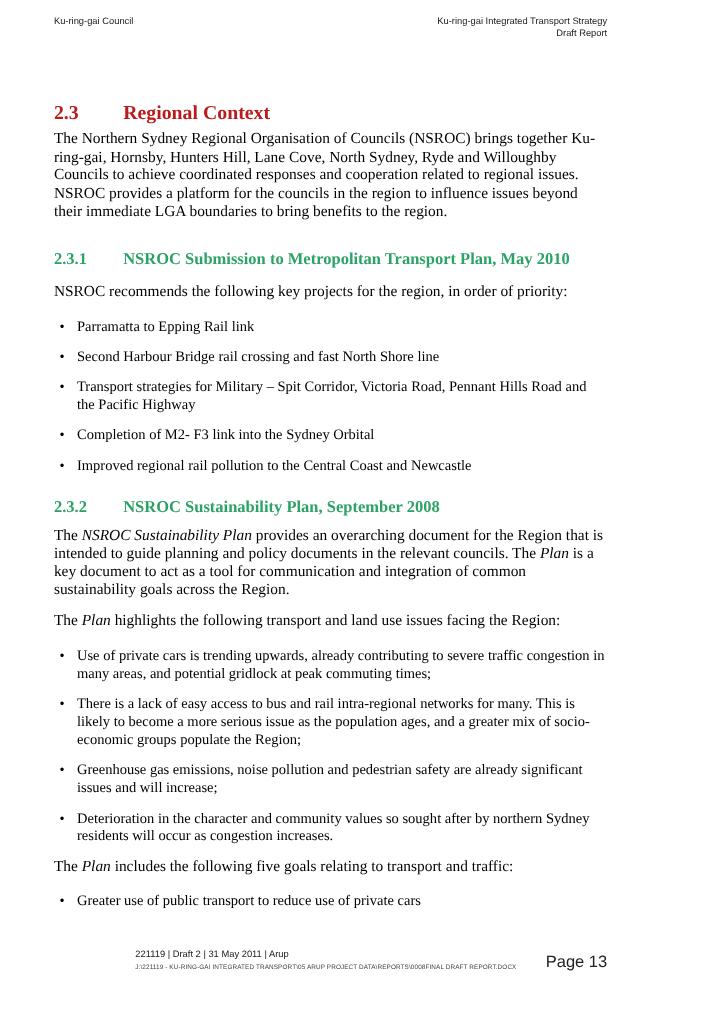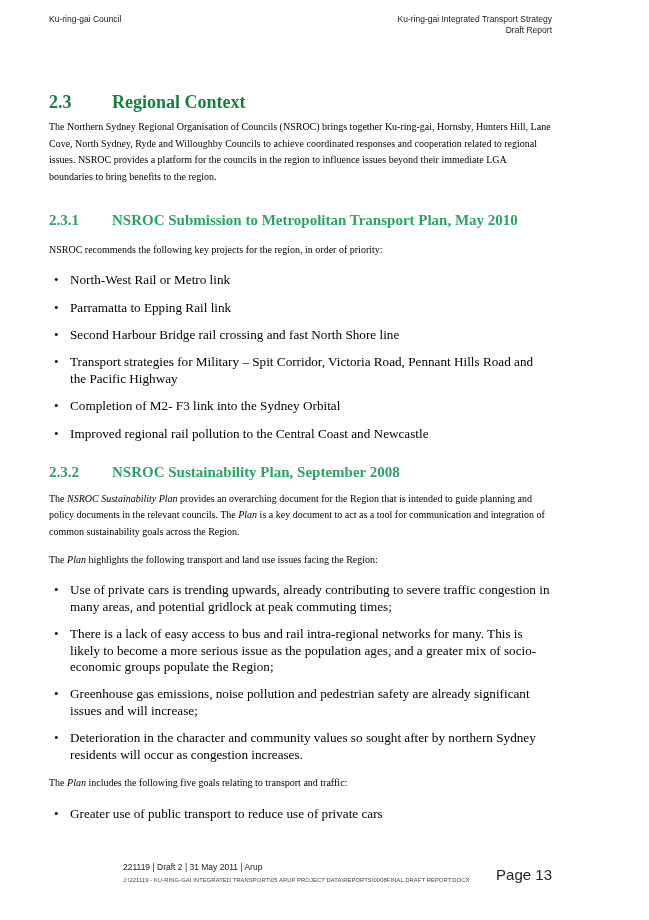--- a/index.html
+++ b/index.html
@@ -16,33 +16,33 @@
   
   .doc-header{
     display:flex;justify-content:space-between;align-items:flex-start;
     font-family:"Liberation Sans", sans-serif;
     font-size:8.5px;line-height:1.28;color:#1a1a1a;
   }
   .doc-header .right{text-align:right;}
   
   .h1{
     display:flex;margin-top:56px;
-    color:#15803d;font-weight:bold;font-size:18px;line-height:1.15;
+    color:#b91c1c;font-weight:bold;font-size:18px;line-height:1.15;
   }
   .h2{
     display:flex;
     color:#2da266;font-weight:bold;font-size:15px;line-height:1.25;
   }
   .h-num{flex:0 0 63px;}
   .h-title{flex:1;}
   .h2-231{margin-top:26px;}
   .h2-232{margin-top:21px;}
   
   .body-p{
-    font-size:10px;line-height:16.4px;margin:10px 0 0 0;
+    font-size:14px;line-height:16.4px;margin:10px 0 0 0;
   }
   .first-p{margin-top:7px;}
   .it{font-style:italic;}
   
   ul.bullets{
     list-style:none;margin:14px 0 0 0;padding:0;
     font-size:13.2px;line-height:16.4px;
   }
   ul.bullets li{
     position:relative;padding-left:21px;margin-bottom:11px;
@@ -84,21 +84,20 @@
     <p class="body-p first-p">The Northern Sydney Regional Organisation of Councils (NSROC) brings together Ku-ring-gai, Hornsby, Hunters Hill, Lane Cove, North Sydney, Ryde and Willoughby Councils to achieve coordinated responses and cooperation related to regional issues. NSROC provides a platform for the councils in the region to influence issues beyond their immediate LGA boundaries to bring benefits to the region.</p>
 
     <div class="h2 h2-231">
       <span class="h-num">2.3.1</span>
       <span class="h-title">NSROC Submission to Metropolitan Transport Plan, May 2010</span>
     </div>
 
     <p class="body-p" style="margin-top:12px;">NSROC recommends the following key projects for the region, in order of priority:</p>
 
     <ul class="bullets">
-      <li>North-West Rail or Metro link</li>
       <li>Parramatta to Epping Rail link</li>
       <li>Second Harbour Bridge rail crossing and fast North Shore line</li>
       <li>Transport strategies for Military – Spit Corridor, Victoria Road, Pennant Hills Road and the Pacific Highway</li>
       <li>Completion of M2- F3 link into the Sydney Orbital</li>
       <li>Improved regional rail pollution to the Central Coast and Newcastle</li>
     </ul>
 
     <div class="h2 h2-232">
       <span class="h-num">2.3.2</span>
       <span class="h-title">NSROC Sustainability Plan, September 2008</span>

